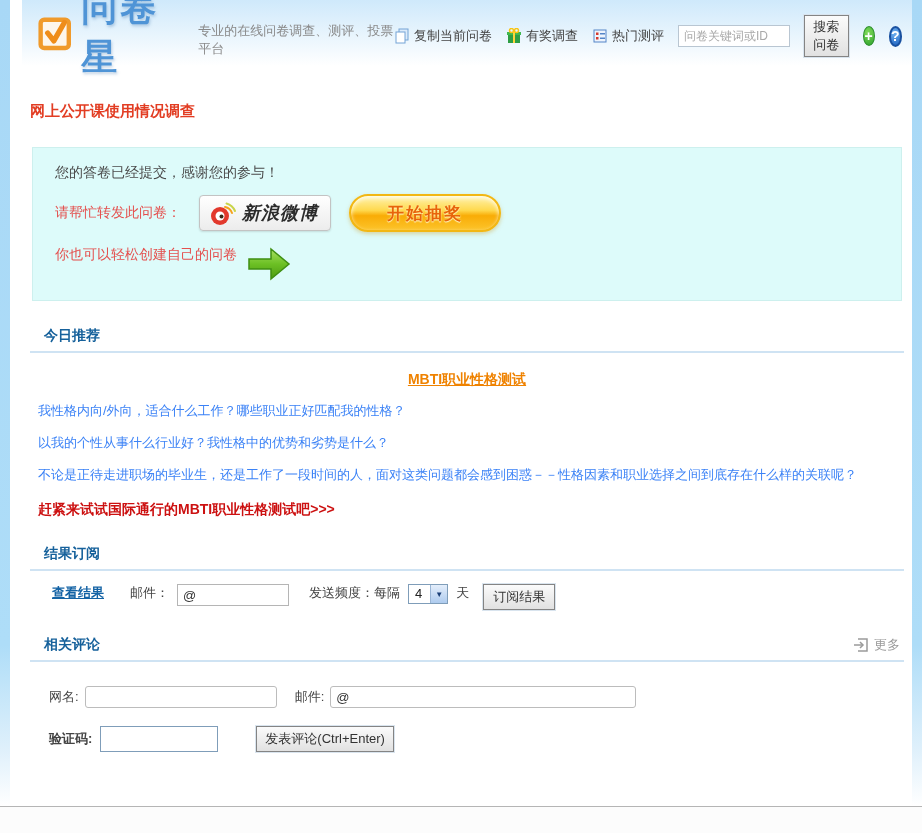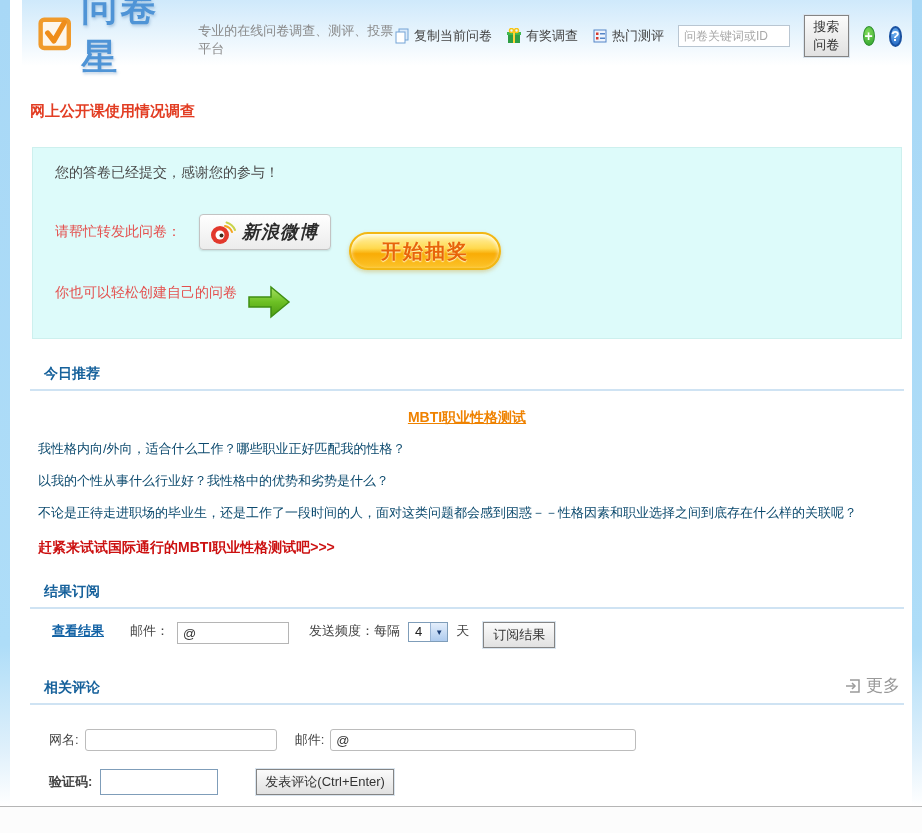--- a/index.html
+++ b/index.html
@@ -70,36 +70,35 @@
     background: linear-gradient(to bottom, #ffffff, #ececec);
     border: 1px solid #c3c3c3; border-radius: 4px; padding: 4px 12px 4px 8px; height: 36px;
     box-shadow: 0 1px 2px rgba(0,0,0,.12);
   }
   .weibo-label { font-size: 18px; font-weight: bold; color: #2b2b2b; font-style: italic; letter-spacing: 1px; }
   .lottery-btn {
     display: inline-flex; align-items: center; justify-content: center; cursor: pointer;
     width: 152px; height: 38px; border-radius: 20px;
     background: linear-gradient(to bottom, #fff3ae 0%, #ffd94e 42%, #f9ac06 58%, #fcc42a 100%);
     border: 2px solid #f2b714; box-shadow: 0 2px 4px rgba(200,140,0,.35), inset 0 2px 4px rgba(255,255,255,.8);
-    font-size: 20px; font-weight: bold; color: #e8640a;
+    font-size: 17px; font-weight: bold; color: #e8640a;
     text-shadow: 0 0 2px #fff0a0, 0 1px 1px #fffbd0;
     letter-spacing: 2px;
-    margin-top: 38px;
   }
 
   .section-head {
     display: flex; align-items: flex-end; justify-content: space-between;
     border-bottom: 2px solid #cfe3f3; padding: 0 4px 6px 14px; margin-top: 26px;
   }
   .section-title { color: #16619b; font-size: 14px; font-weight: bold; }
-  .more-link { display: inline-flex; align-items: center; gap: 5px; color: #999; cursor: pointer; text-decoration: none; font-size: 17px; justify-content: space-between; }
+  .more-link { display: inline-flex; align-items: center; gap: 5px; color: #999; cursor: pointer; text-decoration: none; font-size: 13px; justify-content: space-between; }
 
   .mbti-head { text-align: center; margin: 18px 0 10px 0; }
   .mbti-link { color: #ef8200; font-weight: bold; font-size: 14px; text-decoration: underline; cursor: pointer; }
-  .today-par { margin: 12px 0 0 8px; color: #0c4a6e; line-height: 1.55; }
+  .today-par { margin: 12px 0 0 8px; color: #3b82f6; line-height: 1.55; }
   .today-cta { margin: 16px 0 0 8px; color: #cc1111; font-weight: bold; font-size: 14px; }
 
   .subscribe-row { display: flex; margin: 13px 0 0 22px; gap: 8px; }
   .link-blue { color: #1463a5; font-weight: bold; text-decoration: underline; cursor: pointer; margin-right: 18px; }
   .text-input { border: 1px solid #b5b5b5; height: 22px; padding: 2px 5px; font-size: 13px; color: #333; font-family: inherit; }
   .email-input-s { width: 112px; }
   .freq-label { margin-left: 12px; }
   .select {
     display: inline-flex; align-items: stretch; border: 1px solid #7f9db9; background: #fff;
     height: 20px; cursor: pointer;

